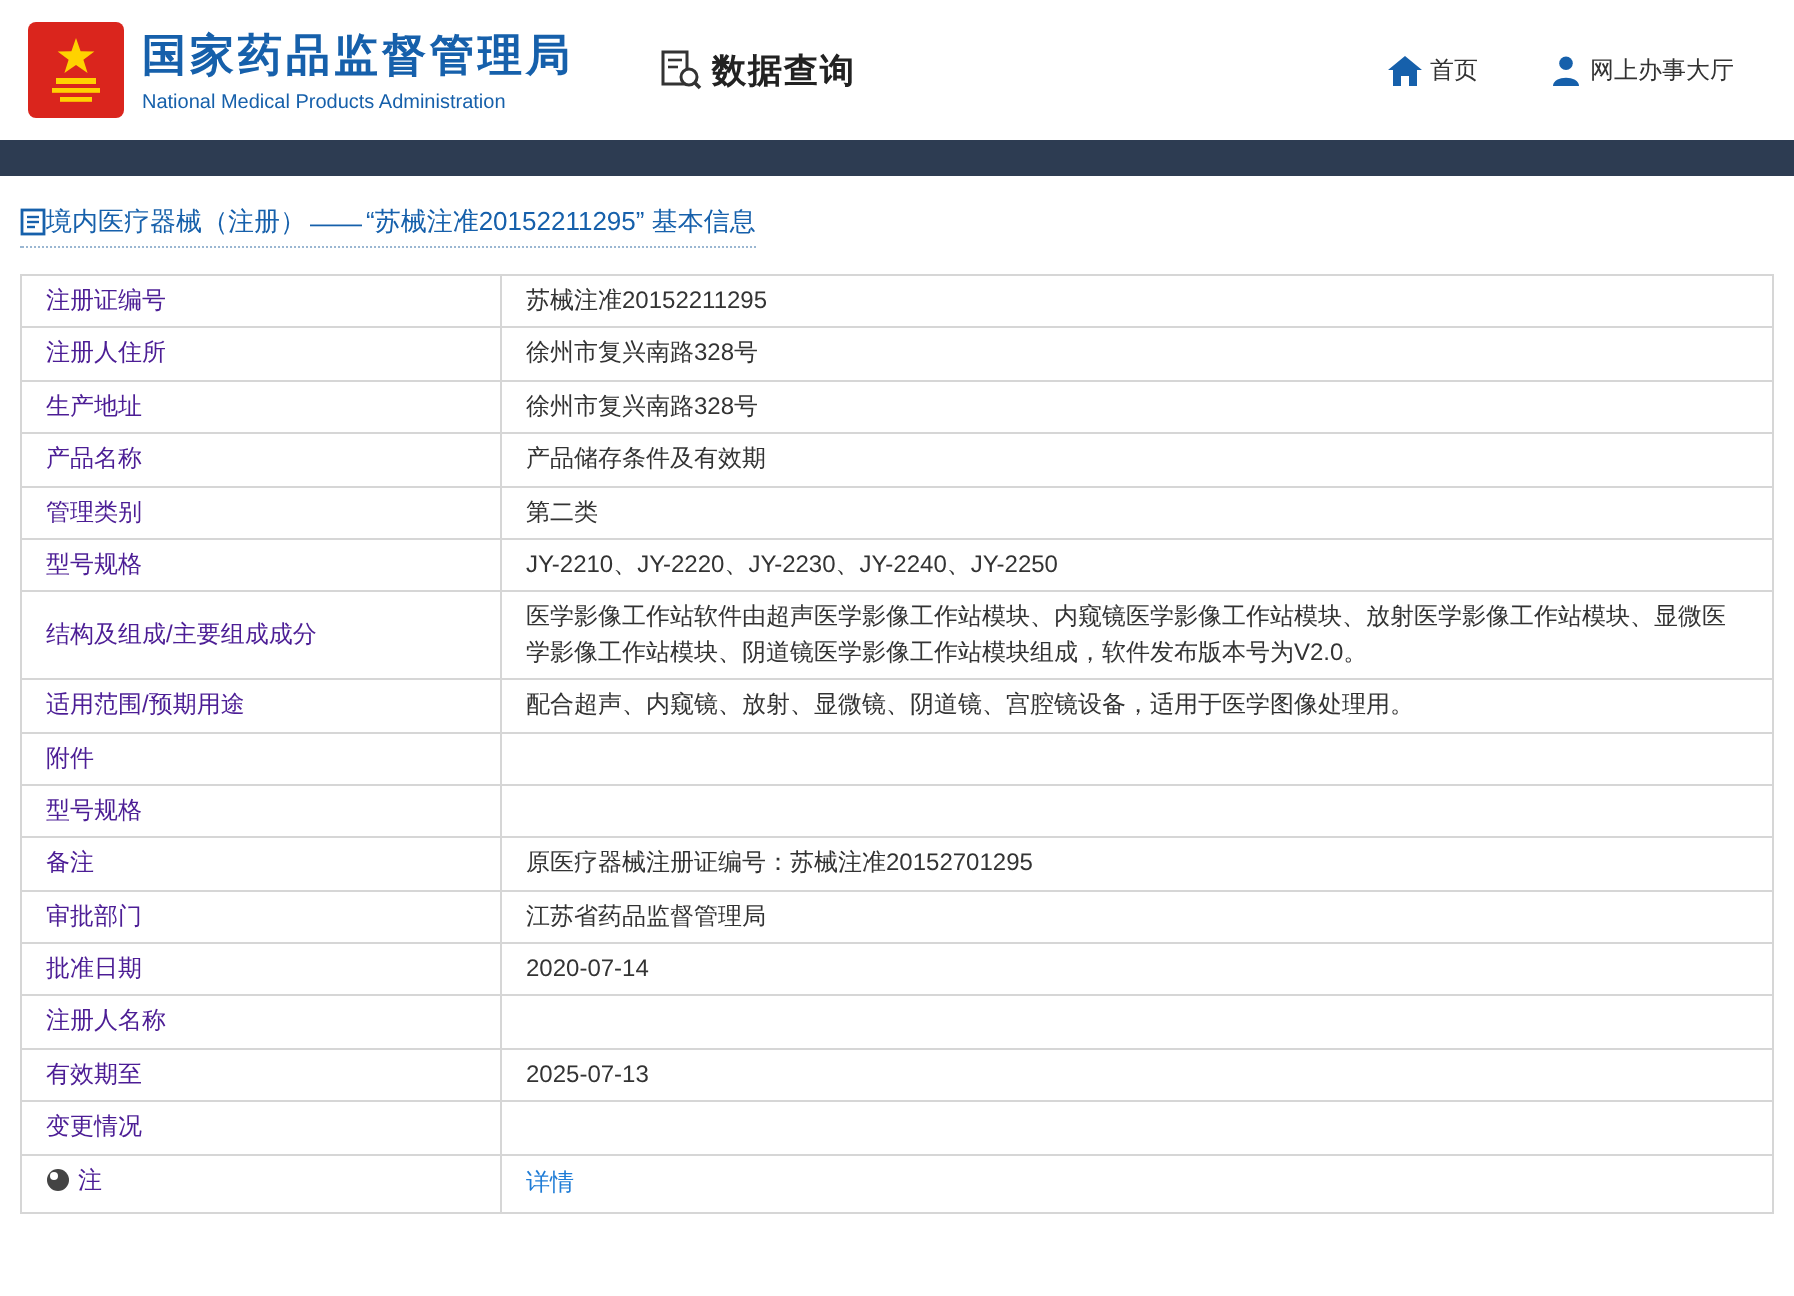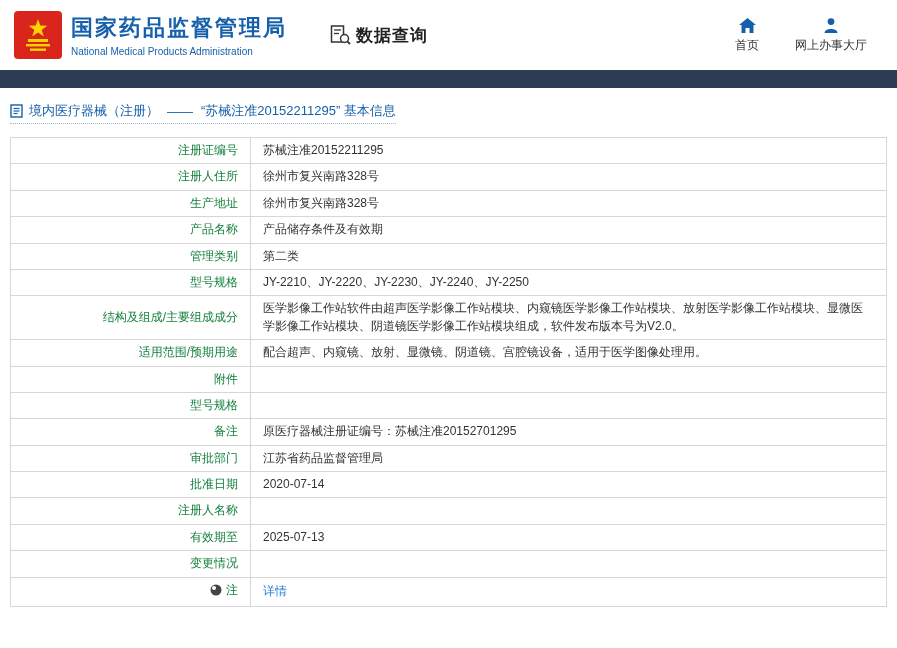--- a/index.html
+++ b/index.html
@@ -8,39 +8,39 @@
 
   
   .header { display: flex; align-items: center; height: 70px; padding: 0 30px 0 14px; background: #fff; }
   .logo { width: 48px; height: 48px; flex: 0 0 48px; }
   .org-block { margin-left: 9px; }
   .org-cn { font-size: 22px; font-weight: bold; color: #1660ab; letter-spacing: 2px; white-space: nowrap; }
   .org-en { font-size: 10px; color: #1660ab; margin-top: 3px; white-space: nowrap; }
   .query { display: flex; align-items: center; gap: 5px; margin-left: 42px; }
   .query-title { font-size: 17px; font-weight: bold; color: #222; letter-spacing: 1px; }
   .nav { margin-left: auto; display: flex; gap: 36px; }
-  .nav-item { display: flex; flex-direction: column; align-items: center; gap: 4px;
+  .nav-item { display: flex; flex-direction: row; align-items: center; gap: 4px;
     font-size: 12px; color: #333; cursor: pointer; white-space: nowrap; }
   .nav-item .ico { height: 16px; display: flex; align-items: flex-end; }
 
   
   .navbar { height: 18px; background: #2d3c52; width: 100%; }
 
   
   .breadcrumb { margin: 14px 0 0 10px; }
-  .breadcrumb-inner { display: inline-flex; align-items: center; gap: 6px;
+  .breadcrumb-inner { display: inline-flex; align-items: center; 
     font-size: 13px; color: #1660ab; padding-bottom: 3px; border-bottom: 1px dotted #9bb7d2; }
   .breadcrumb-inner .dash { margin: 0 2px; }
 
   
   .table-wrap { margin: 13px 10px 0 10px; }
   table.info { width: 100%; border-collapse: collapse; table-layout: fixed; }
   table.info td { border: 1px solid #d6d6d6; font-size: 12px; padding: 4px 12px;
     line-height: 1.45; vertical-align: middle; word-break: break-all; }
-  td.lbl { width: 240px; text-align: right; color: #15803d; }
+  td.lbl { width: 240px; color: #4c1d95; }
   td.val { color: #333; }
   .note-lbl { display: inline-flex; align-items: center; gap: 4px; }
   a.detail-link { color: #1f7cd6; text-decoration: none; cursor: pointer; }
 </style>
 </head>
 <body>
 
 <div class="header">
   <svg class="logo" viewBox="0 0 48 48">
     <rect x="0" y="0" width="48" height="48" rx="4" fill="#da251d"></rect>

